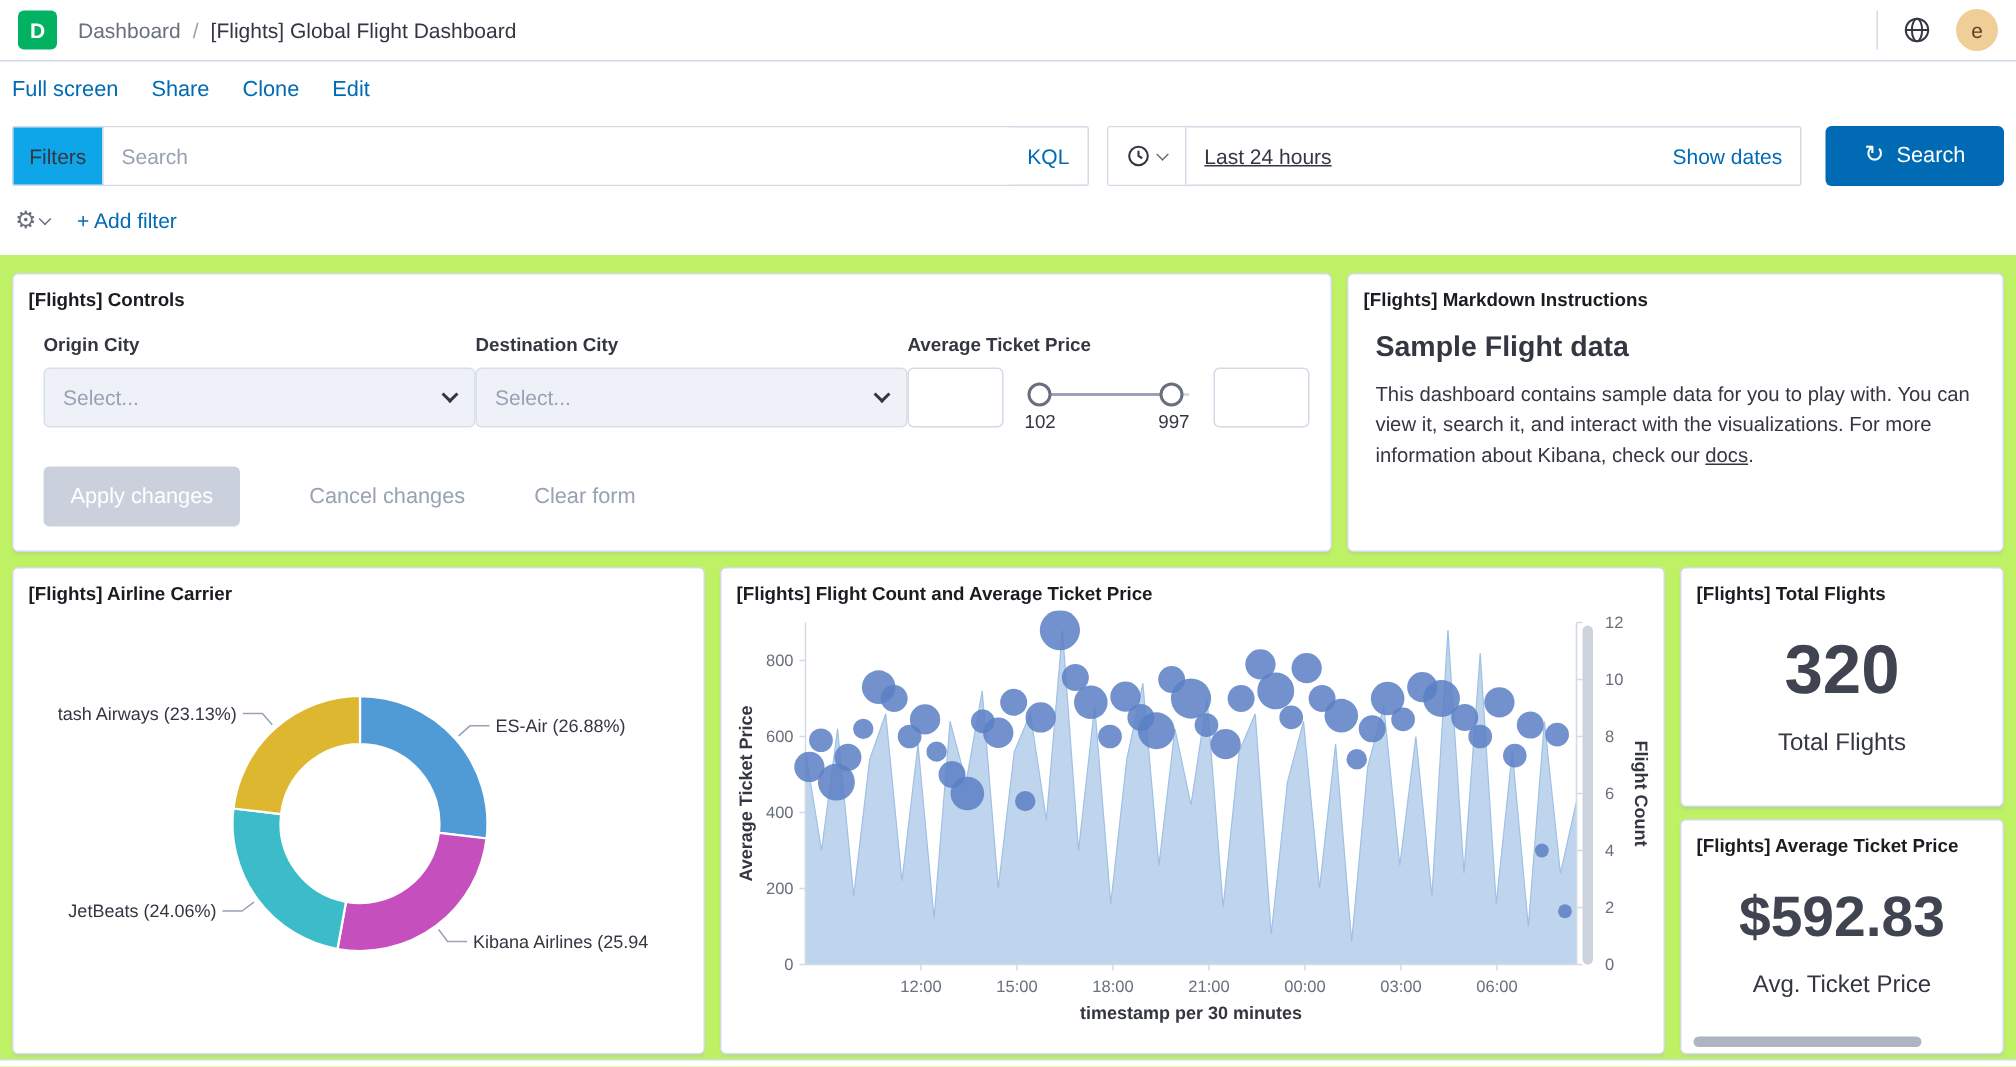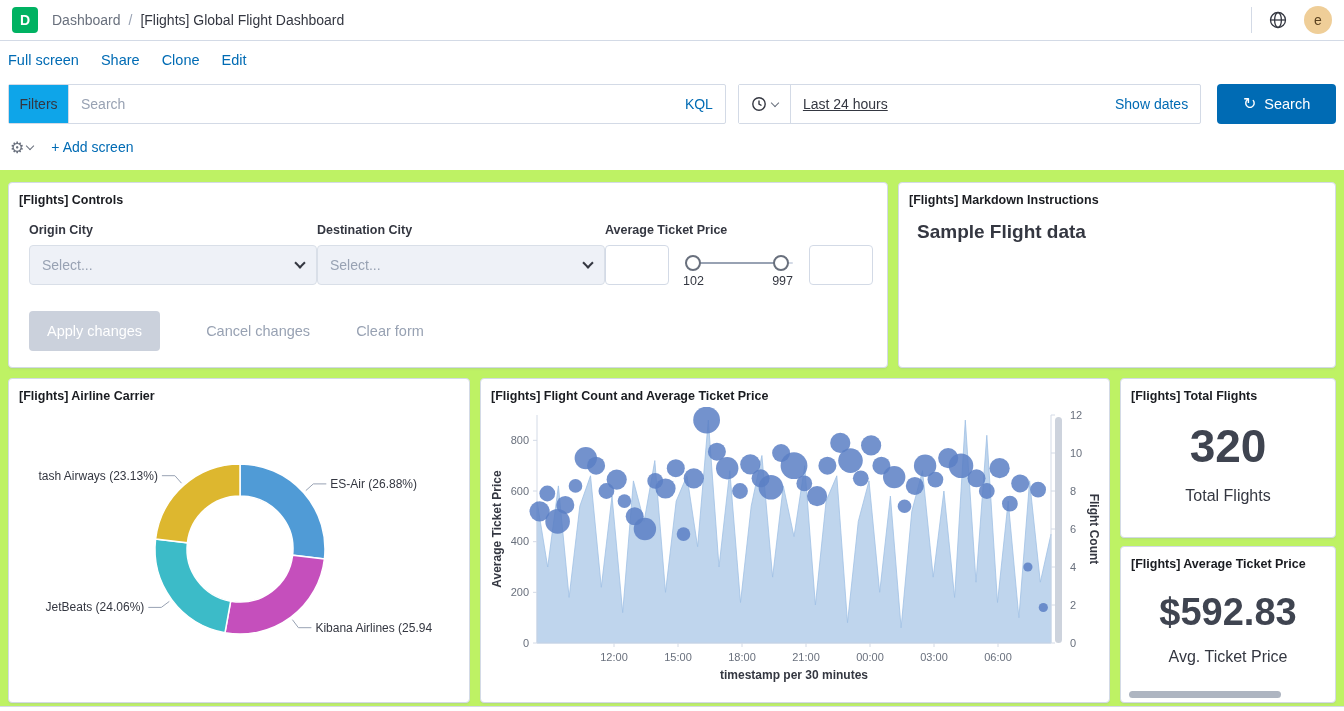--- a/index.html
+++ b/index.html
@@ -149,21 +149,21 @@
       <span class="refresh-icon">↻</span>
       <span>Search</span>
     </button>
   </div>
 
   <div class="filter-row">
     <button class="gear-btn">
       <span>⚙</span>
       <span class="mini-chevron"></span>
     </button>
-    <a class="add-filter">+ Add screen</a>
+    <a class="add-filter">+ Add filter</a>
   </div>
 
   <div class="content">
 
     <div class="panel" id="panel-controls">
       <div class="panel-title">[Flights] Controls</div>
       <div class="ctl-group" style="left:20px;">
         <span class="ctl-label">Origin City</span>
         <div class="select">
           <span>Select...</span>
@@ -195,20 +195,21 @@
       <div class="ctl-buttons">
         <button class="apply-btn">Apply changes</button>
         <button class="text-btn">Cancel changes</button>
         <button class="text-btn">Clear form</button>
       </div>
     </div>
 
     <div class="panel" id="panel-markdown">
       <div class="panel-title">[Flights] Markdown Instructions</div>
       <div class="md-h1">Sample Flight data</div>
+      <div class="md-p"><span>This dashboard contains sample data for you to play with. You can view it, search it, and interact with the visualizations. For more information about Kibana, check our </span><a class="md-link">docs</a><span>.</span></div>
     </div>
 
     <div class="panel" id="panel-airline">
       <div class="panel-title">[Flights] Airline Carrier</div>
       <svg id="donut-svg" width="444" height="300" viewBox="0 0 444 300">
           <path d="M223.0,61.0A85,85 0 0 1 307.4,156.0L275.6,152.2A53,53 0 0 0 223.0,93.0Z" fill="#509BD6" stroke="#fff" stroke-width="1.5"></path>
           <polyline points="288.8,87.6 296.3,80.9 309.3,80.9" fill="none" stroke="#98A2B3" stroke-width="1"></polyline>
           <text x="313.3" y="84.9" text-anchor="start" class="donut-label">ES-Air (26.88%)</text>
           <path d="M307.4,156.0A85,85 0 0 1 208.0,229.7L213.7,198.2A53,53 0 0 0 275.6,152.2Z" fill="#C54FBC" stroke="#fff" stroke-width="1.5"></path>
           <polyline points="275.4,216.7 281.4,224.7 294.4,224.7" fill="none" stroke="#98A2B3" stroke-width="1"></polyline>

